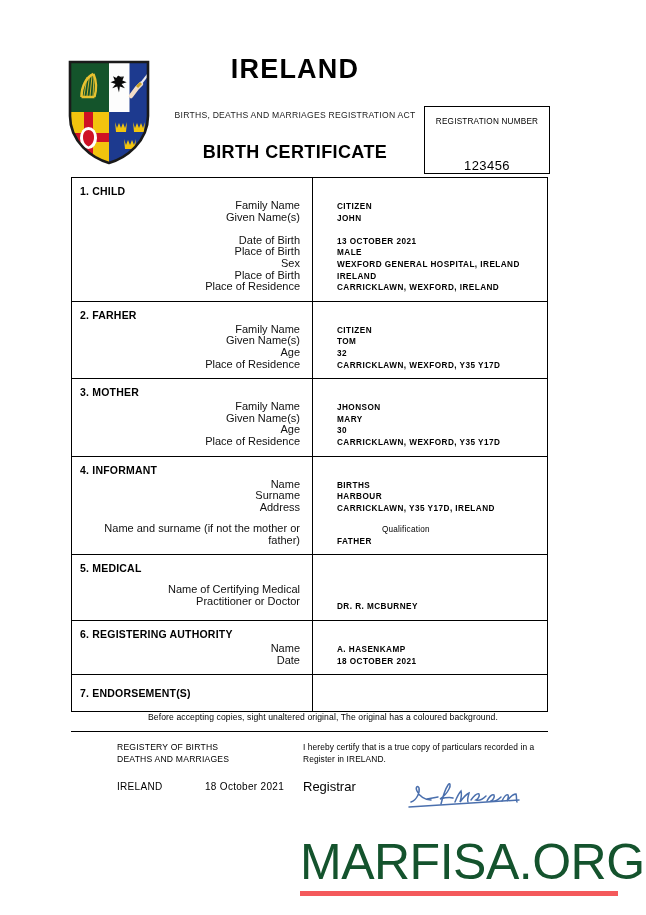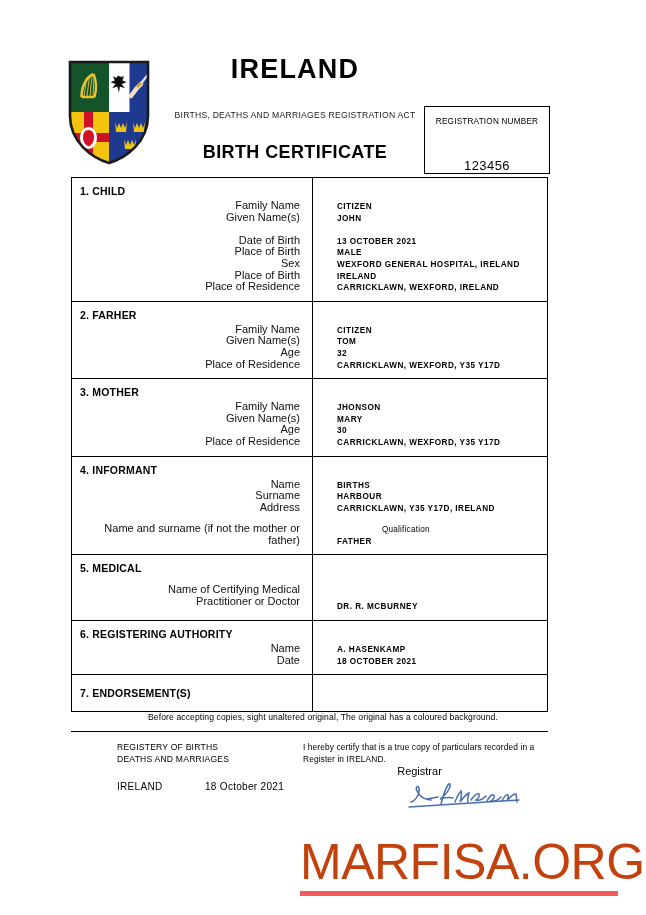--- a/index.html
+++ b/index.html
@@ -53,21 +53,21 @@
 
   .footrule{position:absolute;left:71px;top:731px;width:477px;height:1.2px;background:#000;}
 
   .foot-left{position:absolute;left:78px;top:742px;width:230px;margin-left:39px;}
   .foot-left .l1{font-size:8.6px;line-height:11.5px;letter-spacing:.2px;}
   .foot-left .l2{margin-top:16px;font-size:10px;letter-spacing:.3px;display:flex;}
   .foot-left .l2 .country{width:88px;}
 
   .foot-right{position:absolute;left:303px;top:742px;width:245px;}
   .foot-right .certify{font-size:8.4px;line-height:11.6px;letter-spacing:.1px;}
-  .foot-right .registrar{text-align:center;font-size:11px;padding-right:12px;}
+  .foot-right .registrar{text-align:left;font-size:13px;margin-top:14px;padding-right:12px;}
   .sig{position:absolute;left:104px;top:36px;width:120px;height:34px;}
 
   
   .watermark{position:absolute;left:300px;top:834px;width:346px;height:72px;}
   .wm-text{
     font-size:50px;font-weight:normal;letter-spacing:-0.5px;
     color:#2b57a6;line-height:56px;
     font-family:"Liberation Sans", sans-serif;
   }
   .wm-rule{width:318px;height:5px;background:#f4595b;margin-top:1px;}
@@ -295,17 +295,17 @@
           <path d="M64,22 C67,18 70,15 72,16 C73,18 71,21 69,22 C72,23 76,21 79,18"></path>
           <path d="M80,23 C82,19 85,16 87,17 C88,19 86,22 84,23 C87,24 91,22 94,19"></path>
           <path d="M95,23 C97,19 99,16 101,17 C102,19 101,21 100,23 C103,19 106,16 109,16 C110,19 109,22 110,24"></path>
           <path d="M2,29 C30,27 70,25 112,22"></path>
         </g>
       </svg>
     </div>
   </div>
 
   <div class="watermark">
-    <div class="wm-text" style="color: #c2410c;">MARFISA.ORG</div>
+    <div class="wm-text" style="color: #14532d;">MARFISA.ORG</div>
     <div class="wm-rule" style="background: rgb(244, 89, 91);"></div>
   </div>
 
 </div>
 
 </body></html>

